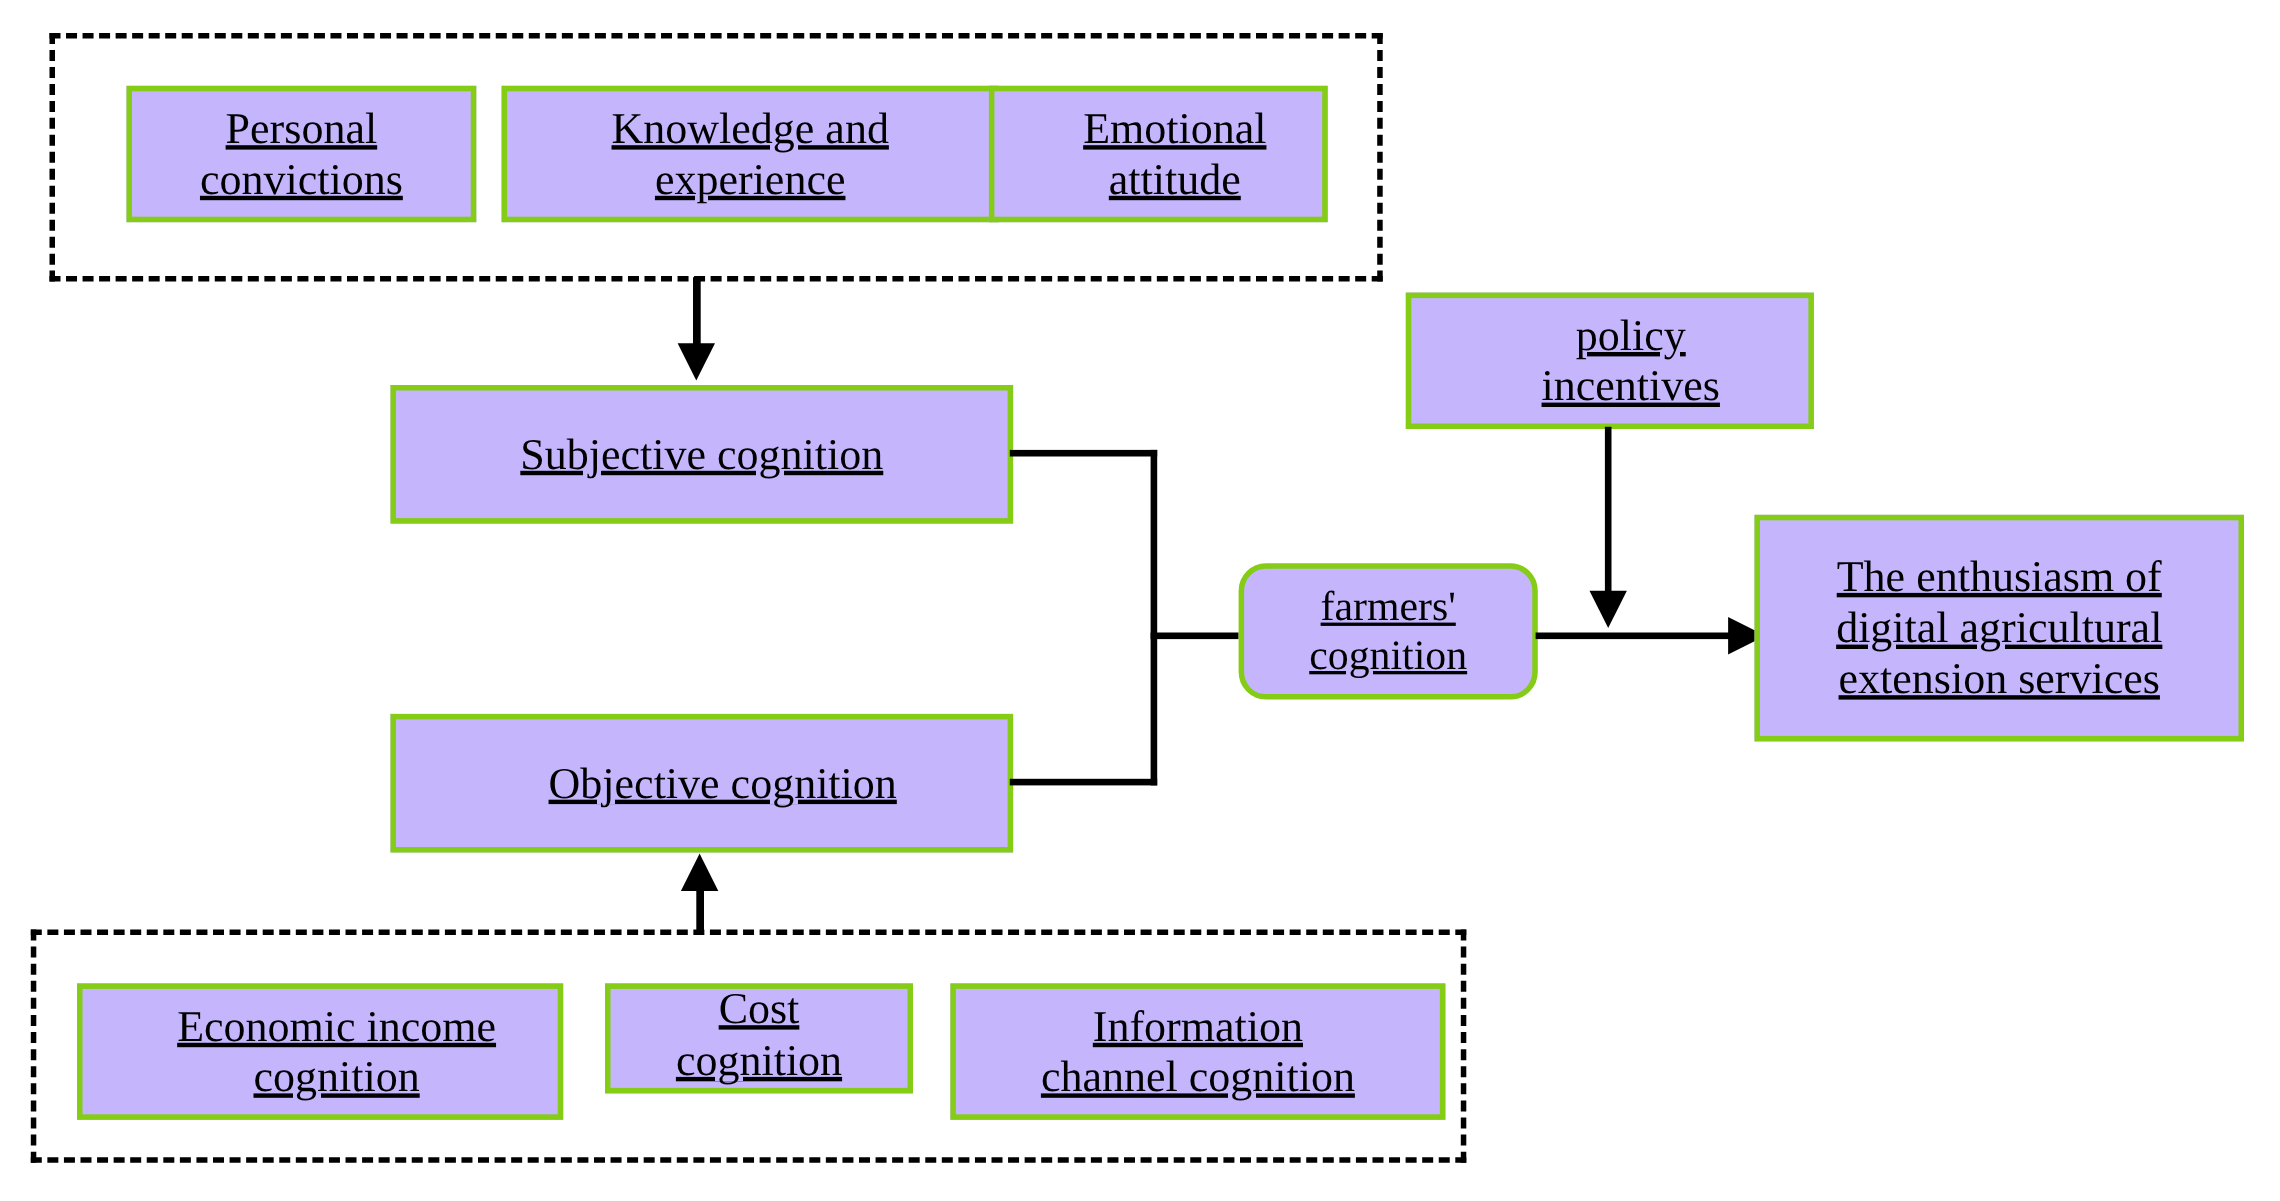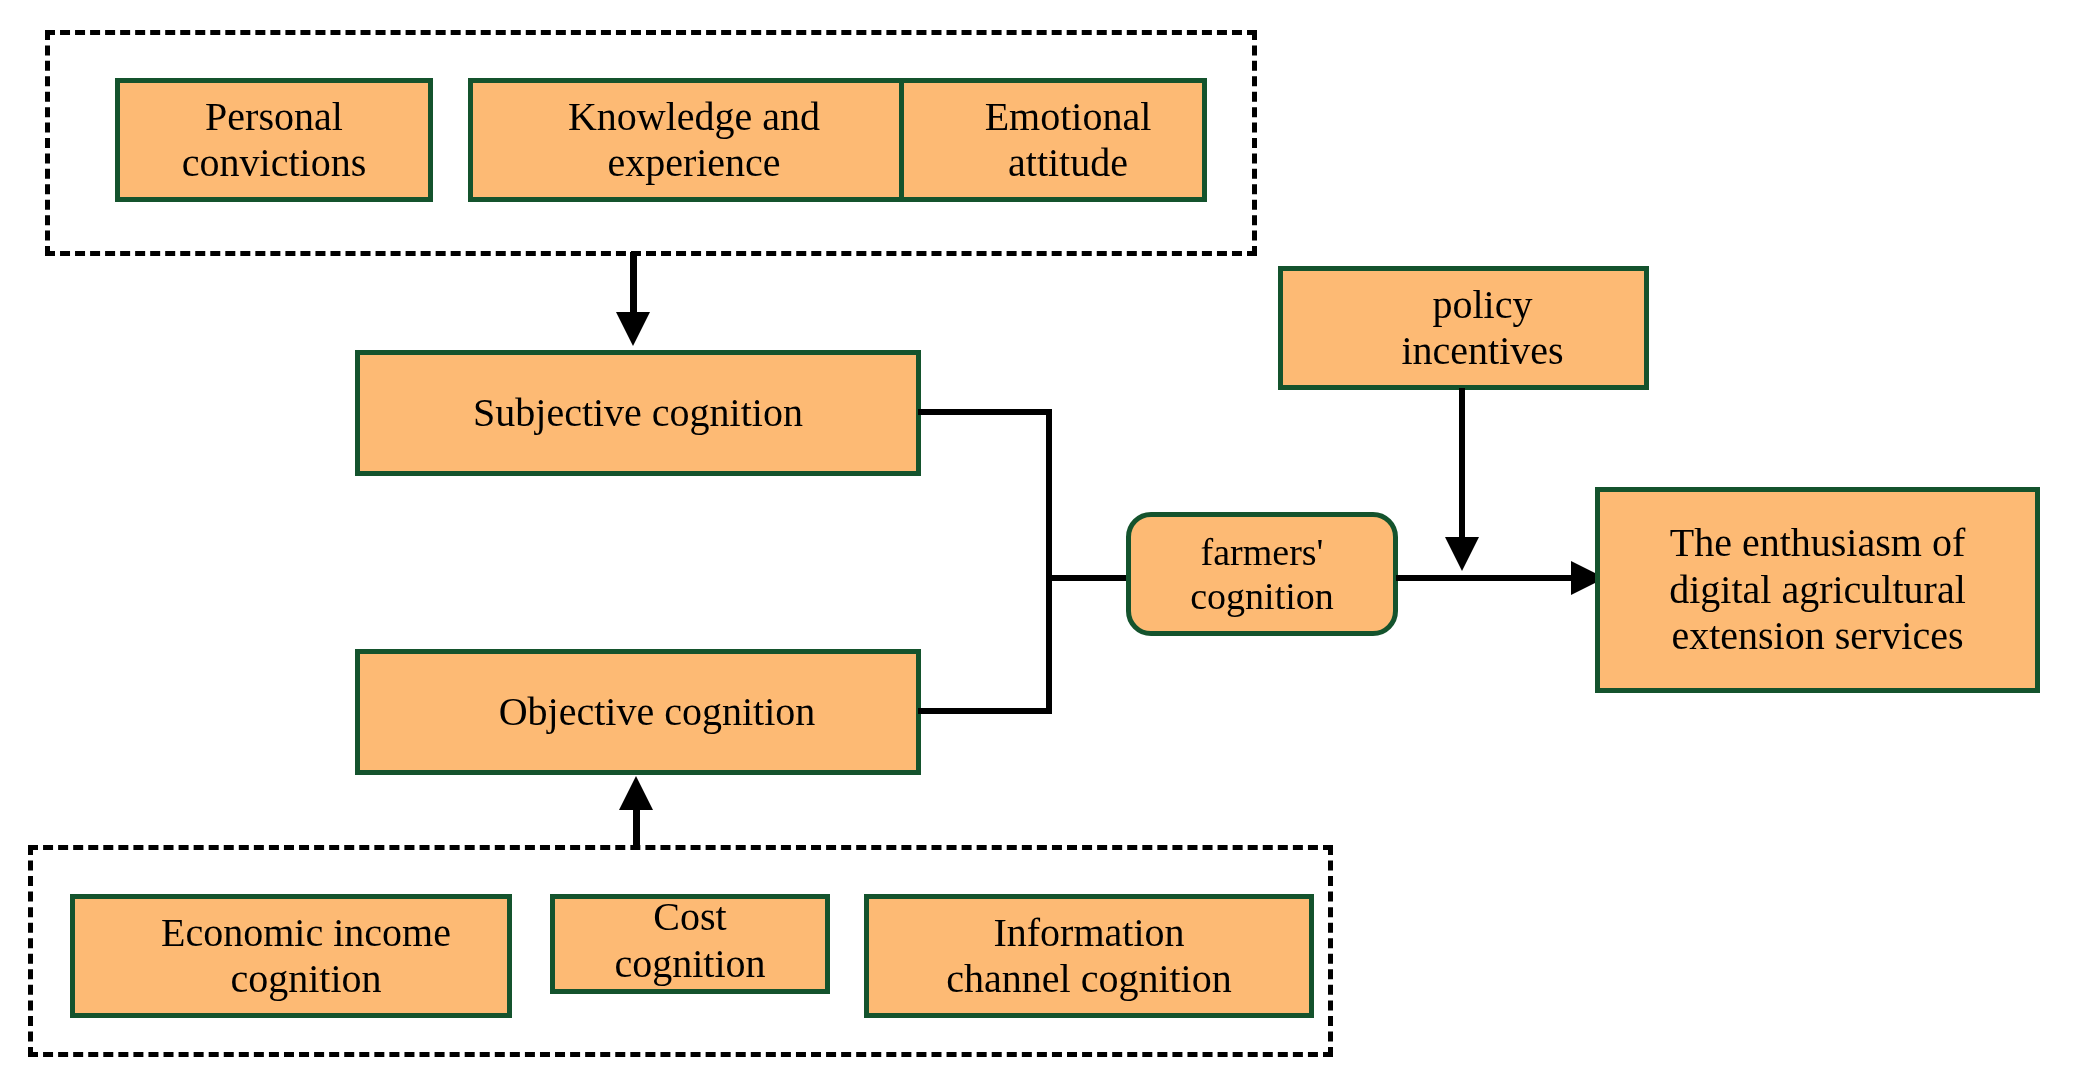--- a/index.html
+++ b/index.html
@@ -22,29 +22,30 @@
   .group-dashed {
     position: absolute;
     border: 5px dashed #000000;
     box-sizing: border-box;
     background: transparent;
   }
   
   .node {
     position: absolute;
     box-sizing: border-box;
-    border: 5px solid #14532d;
-    background: #fdba74;
+    border: 5px solid #84cc16;
+    background: #c4b5fd;
     display: flex;
     align-items: center;
     justify-content: center;
     text-align: center;
     line-height: 1.16;
     padding: 2px 6px;
     font-weight: 400;
+    text-decoration: underline;
   }
   .node span {
     display: block;
     width: 100%;
   }
   .f38 { font-size: 38px; border-radius: 25px; }
   .f40 { font-size: 40px; }
 
   
   .line-v {
@@ -89,21 +90,21 @@
 
   <div class="group-dashed" style="left:45px; top:30px; width:1212px; height:226px;"></div>
 
   <div class="node f40" style="left:115px; top:78px; width:318px; height:124px;">
     <span>
       <span>Personal</span>
       <span>convictions</span>
     </span>
   </div>
 
-  <div class="node f40" style="left:468px; top:78px; width:452px; height:124px;">
+  <div class="node f40" style="left:456px; top:78px; width:452px; height:124px;">
     <span>
       <span>Knowledge and</span>
       <span>experience</span>
     </span>
   </div>
 
   <div class="node f40" style="left:899px; top:78px; width:308px; height:124px;padding-left:36px;">
     <span>
       <span>Emotional</span>
       <span>attitude</span>
@@ -145,21 +146,21 @@
   <div class="node f40" style="left:1278px; top:266px; width:371px; height:124px;padding-left:44px;">
     <span>
       <span>policy</span>
       <span>incentives</span>
     </span>
   </div>
 
   <div class="line-v" style="left:1459px; top:388px; height:152px;"></div>
   <div class="arrow-down" style="left:1445px; top:537px;"></div>
 
-  <div class="node f40" style="left:1595px; top:487px; width:445px; height:206px;">
+  <div class="node f40" style="left:1595px; top:468px; width:445px; height:206px;">
     <span>
       <span>The enthusiasm of</span>
       <span>digital agricultural</span>
       <span>extension services</span>
     </span>
   </div>
 
   <div class="group-dashed" style="left:28px; top:845px; width:1305px; height:212px;"></div>
 
   <div class="node f40" style="left:70px; top:894px; width:442px; height:124px;padding-left:36px;">

